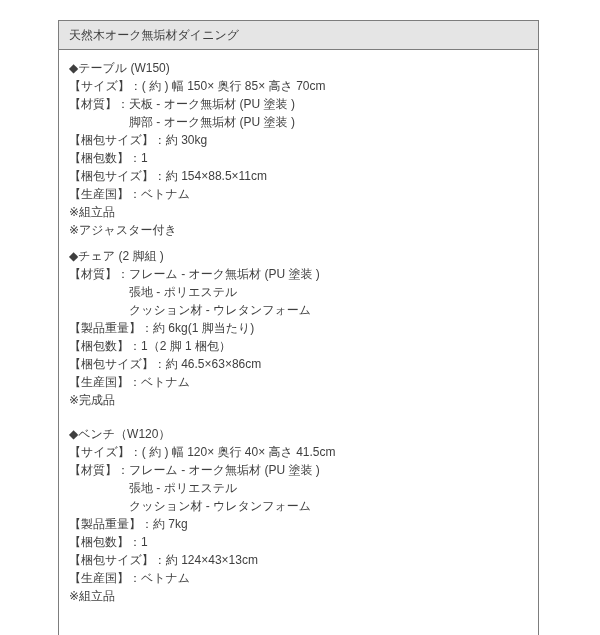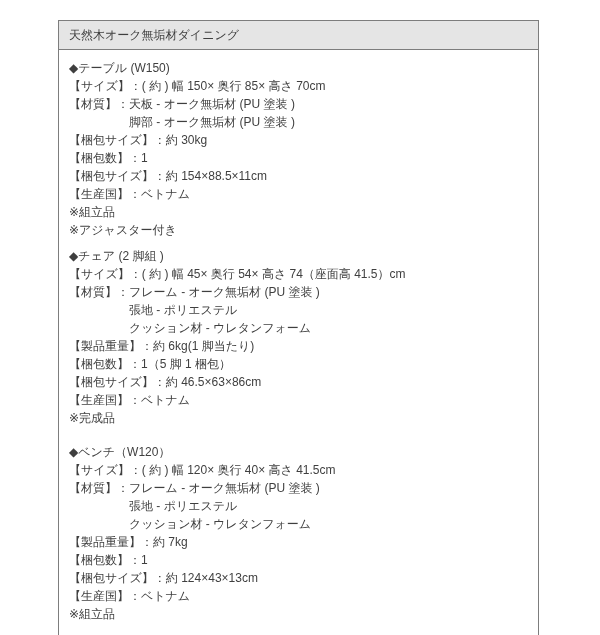--- a/index.html
+++ b/index.html
@@ -89,31 +89,30 @@
         <div class="line">【梱包サイズ】：約 30kg</div>
         <div class="line">【梱包数】：1</div>
         <div class="line">【梱包サイズ】：約 154×88.5×11cm</div>
         <div class="line">【生産国】：ベトナム</div>
         <div class="line">※組立品</div>
         <div class="line">※アジャスター付き</div>
       </div>
 
       <div class="section section-gap-a">
         <div class="line">◆チェア (2 脚組 )</div>
-        <div class="line">【サイズ】：( 約 ) 幅 45× 奥行 54× 高さ 74（座面高 41.5）cm</div>
         <div class="material-row">
           <span class="label">【材質】：</span>
           <div class="values">
             <div class="line">フレーム - オーク無垢材 (PU 塗装 )</div>
             <div class="line">張地 - ポリエステル</div>
             <div class="line">クッション材 - ウレタンフォーム</div>
           </div>
         </div>
         <div class="line">【製品重量】：約 6kg(1 脚当たり)</div>
-        <div class="line">【梱包数】：1（5 脚 1 梱包）</div>
+        <div class="line">【梱包数】：1（2 脚 1 梱包）</div>
         <div class="line">【梱包サイズ】：約 46.5×63×86cm</div>
         <div class="line">【生産国】：ベトナム</div>
         <div class="line">※完成品</div>
       </div>
 
       <div class="section section-gap-b">
         <div class="line">◆ベンチ（W120）</div>
         <div class="line">【サイズ】：( 約 ) 幅 120× 奥行 40× 高さ 41.5cm</div>
         <div class="material-row">
           <span class="label">【材質】：</span>

